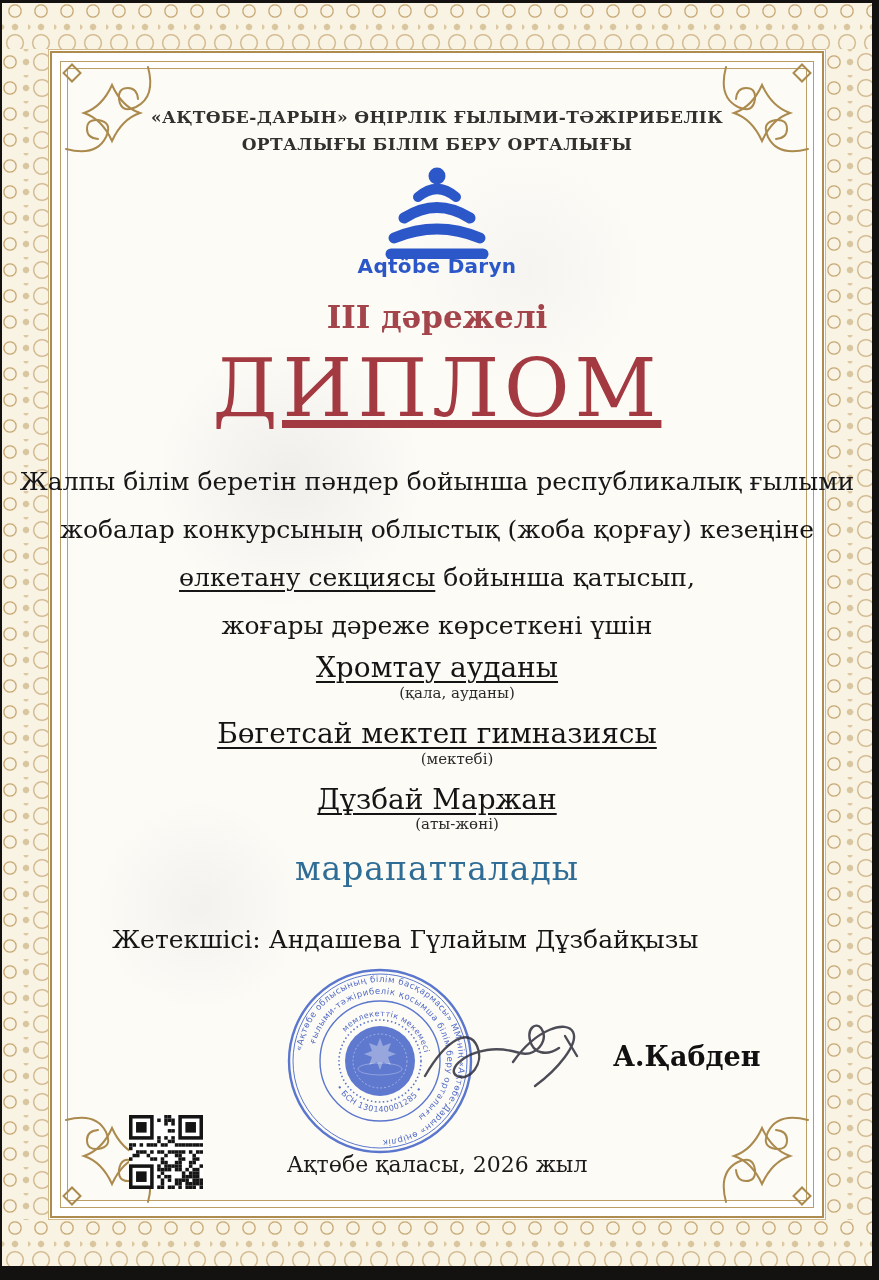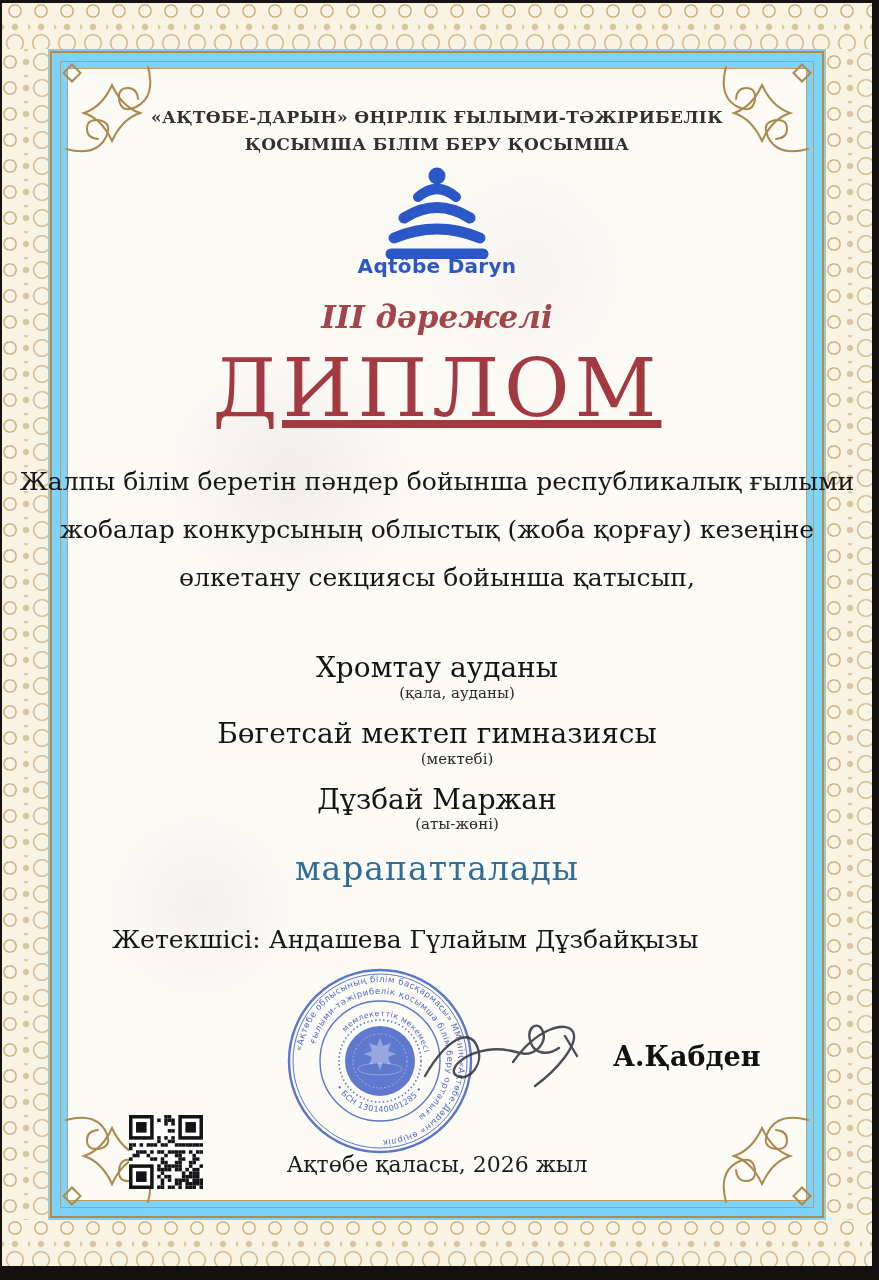--- a/index.html
+++ b/index.html
@@ -2,21 +2,21 @@
 <html><head>
 <meta charset="utf-8">
 <style>
   html,body{margin:0;padding:0;}
   body{
     width:879px;height:1280px;position:relative;overflow:hidden;
     background:#131210;
     font-family:"DejaVu Serif","Liberation Serif",serif;
     color:#1e1e1e;
   }
-  .cert{position:absolute;top:3px;left:2px;right:7px;bottom:14px;background:#7dd3fc;}
+  .cert{position:absolute;top:3px;left:2px;right:7px;bottom:14px;background:#ffffff;}
   
   .lace{position:absolute;background-color:#f9f3e4;}
   .lace.t,.lace.b{
     left:0;right:0;height:46px;
     background-image:
       radial-gradient(circle at 13px 8px, rgba(194,160,104,0) 5px, #c2a068 6px, rgba(194,160,104,0) 7.4px),
       radial-gradient(circle at 13px 40px, rgba(205,177,131,0) 7px, #cdb183 8.2px, rgba(205,177,131,0) 9.6px),
       radial-gradient(circle at 13px 24px, #d9c69e 2.6px, rgba(217,198,158,0) 3.8px),
       radial-gradient(circle at 0px 24px, #dcc9a1 2px, rgba(220,201,161,0) 3px);
     background-size:26px 46px;
@@ -49,24 +49,24 @@
   .corner.tl{top:50px;left:50px;}
   .corner.tr{top:50px;right:50px;transform:scaleX(-1);}
   .corner.bl{bottom:50px;left:50px;transform:scaleY(-1);}
   .corner.br{bottom:50px;right:50px;transform:scale(-1,-1);}
   
   .abs{position:absolute;}
   .ctr{left:0;right:0;text-align:center;}
   .header-line{font-weight:700;font-size:17px;line-height:27px;letter-spacing:.4px;color:#33312f;}
   .logo-icon{top:164px;}
   .logo-label{top:251px;font-family:"DejaVu Sans","Liberation Sans",sans-serif;font-weight:700;font-size:20px;color:#2b57c8;letter-spacing:.3px;}
-  .degree{top:296px;font-style:italic;font-weight:600;font-size:31px;color:#a3454a;}
+  .degree{top:296px;font-weight:600;font-size:31px;color:#a3454a;}
   .diploma{top:340px;font-size:80px;line-height:92px;font-weight:500;color:#a43a41;letter-spacing:5px;text-decoration:underline;}
   .para{top:455px;font-size:25px;line-height:48px;color:#161616;}
-  .u{text-underline-offset:4px;text-decoration-thickness:1.5px;}
+  .u{text-decoration:underline;text-underline-offset:4px;text-decoration-thickness:1.5px;}
   .fieldv{font-size:28px;color:#141414;}
   .fieldc{font-size:15px;color:#2a2a2a;padding-left:40px;}
   .award{top:846px;font-size:33px;letter-spacing:1px;color:#2f6d96;}
   .supervisor{top:922px;left:110px;font-size:25px;color:#151515;}
   .sign-label{top:1040px;left:191px;font-size:27px;font-weight:700;color:#111;}
   .sign-name{top:1038px;left:611px;font-size:27px;font-weight:700;color:#111;}
   .stamp{top:963px;left:283px;width:190px;height:190px;opacity:.88;}
   .signature{top:995px;left:415px;width:170px;height:110px;}
   .qr{top:1112px;left:127px;width:74px;height:74px;}
   .footer{top:1149px;font-size:22px;color:#1b1b1b;}
@@ -122,21 +122,21 @@
       <path d="M60 32 Q70 54 88 60 Q70 66 60 88 Q50 66 32 60 Q50 54 60 32 Z"></path>
       <path d="M14 96 q30 8 40 -12 q7 -15 -8 -17 q-11 -1 -11 9 q0 9 11 10"></path>
       <path d="M96 14 q8 30 -12 40 q-15 7 -17 -8 q-1 -11 9 -11 q9 0 10 11"></path>
       <rect x="14" y="14" width="12" height="12" transform="rotate(45 20 20)"></rect>
     </g>
   </svg>
     </div>
 
   <div class="abs ctr" style="top:101px">
     <div class="header-line">«АҚТӨБЕ-ДАРЫН» ӨҢІРЛІК ҒЫЛЫМИ-ТӘЖІРИБЕЛІК</div>
-    <div class="header-line">ҚОСЫМША БІЛІМ БЕРУ ҚОСЫМША</div>
+    <div class="header-line">ОРТАЛЫҒЫ БІЛІМ БЕРУ ОРТАЛЫҒЫ</div>
   </div>
 
   <div class="abs ctr logo-icon">
     <svg width="120" height="92" viewBox="0 0 120 92" style="display:inline-block">
       <g fill="none" stroke="#2b57c8" stroke-linecap="round">
         <circle cx="60" cy="9" r="8.5" fill="#2b57c8" stroke="none"></circle>
         <path d="M41 30 Q60 14 79 30" stroke-width="10"></path>
         <path d="M27 51 Q60 30 93 51" stroke-width="11"></path>
         <path d="M17 71 Q60 53 103 71" stroke-width="11"></path>
         <path d="M14 87 L106 87" stroke-width="11"></path>
@@ -145,20 +145,21 @@
   </div>
   <div class="abs ctr logo-label">Aqtöbe Daryn</div>
 
   <div class="abs ctr degree">III дәрежелі</div>
   <div class="abs ctr diploma">ДИПЛОМ</div>
 
   <div class="abs ctr para">
     <div>Жалпы білім беретін пәндер бойынша республикалық ғылыми</div>
     <div>жобалар конкурсының облыстық (жоба қорғау) кезеңіне</div>
     <div><span class="u">өлкетану секциясы</span><span> бойынша қатысып,</span></div>
+    <div>жоғары дәреже көрсеткені үшін</div>
   </div>
 
   <div class="abs ctr fieldv u" style="top:648px">Хромтау ауданы</div>
   <div class="abs ctr fieldc" style="top:681px">(қала, ауданы)</div>
 
   <div class="abs ctr fieldv u" style="top:714px">Бөгетсай мектеп гимназиясы</div>
   <div class="abs ctr fieldc" style="top:747px">(мектебі)</div>
 
   <div class="abs ctr fieldv u" style="top:780px">Дұзбай Маржан</div>
   <div class="abs ctr fieldc" style="top:812px">(аты-жөні)</div>

